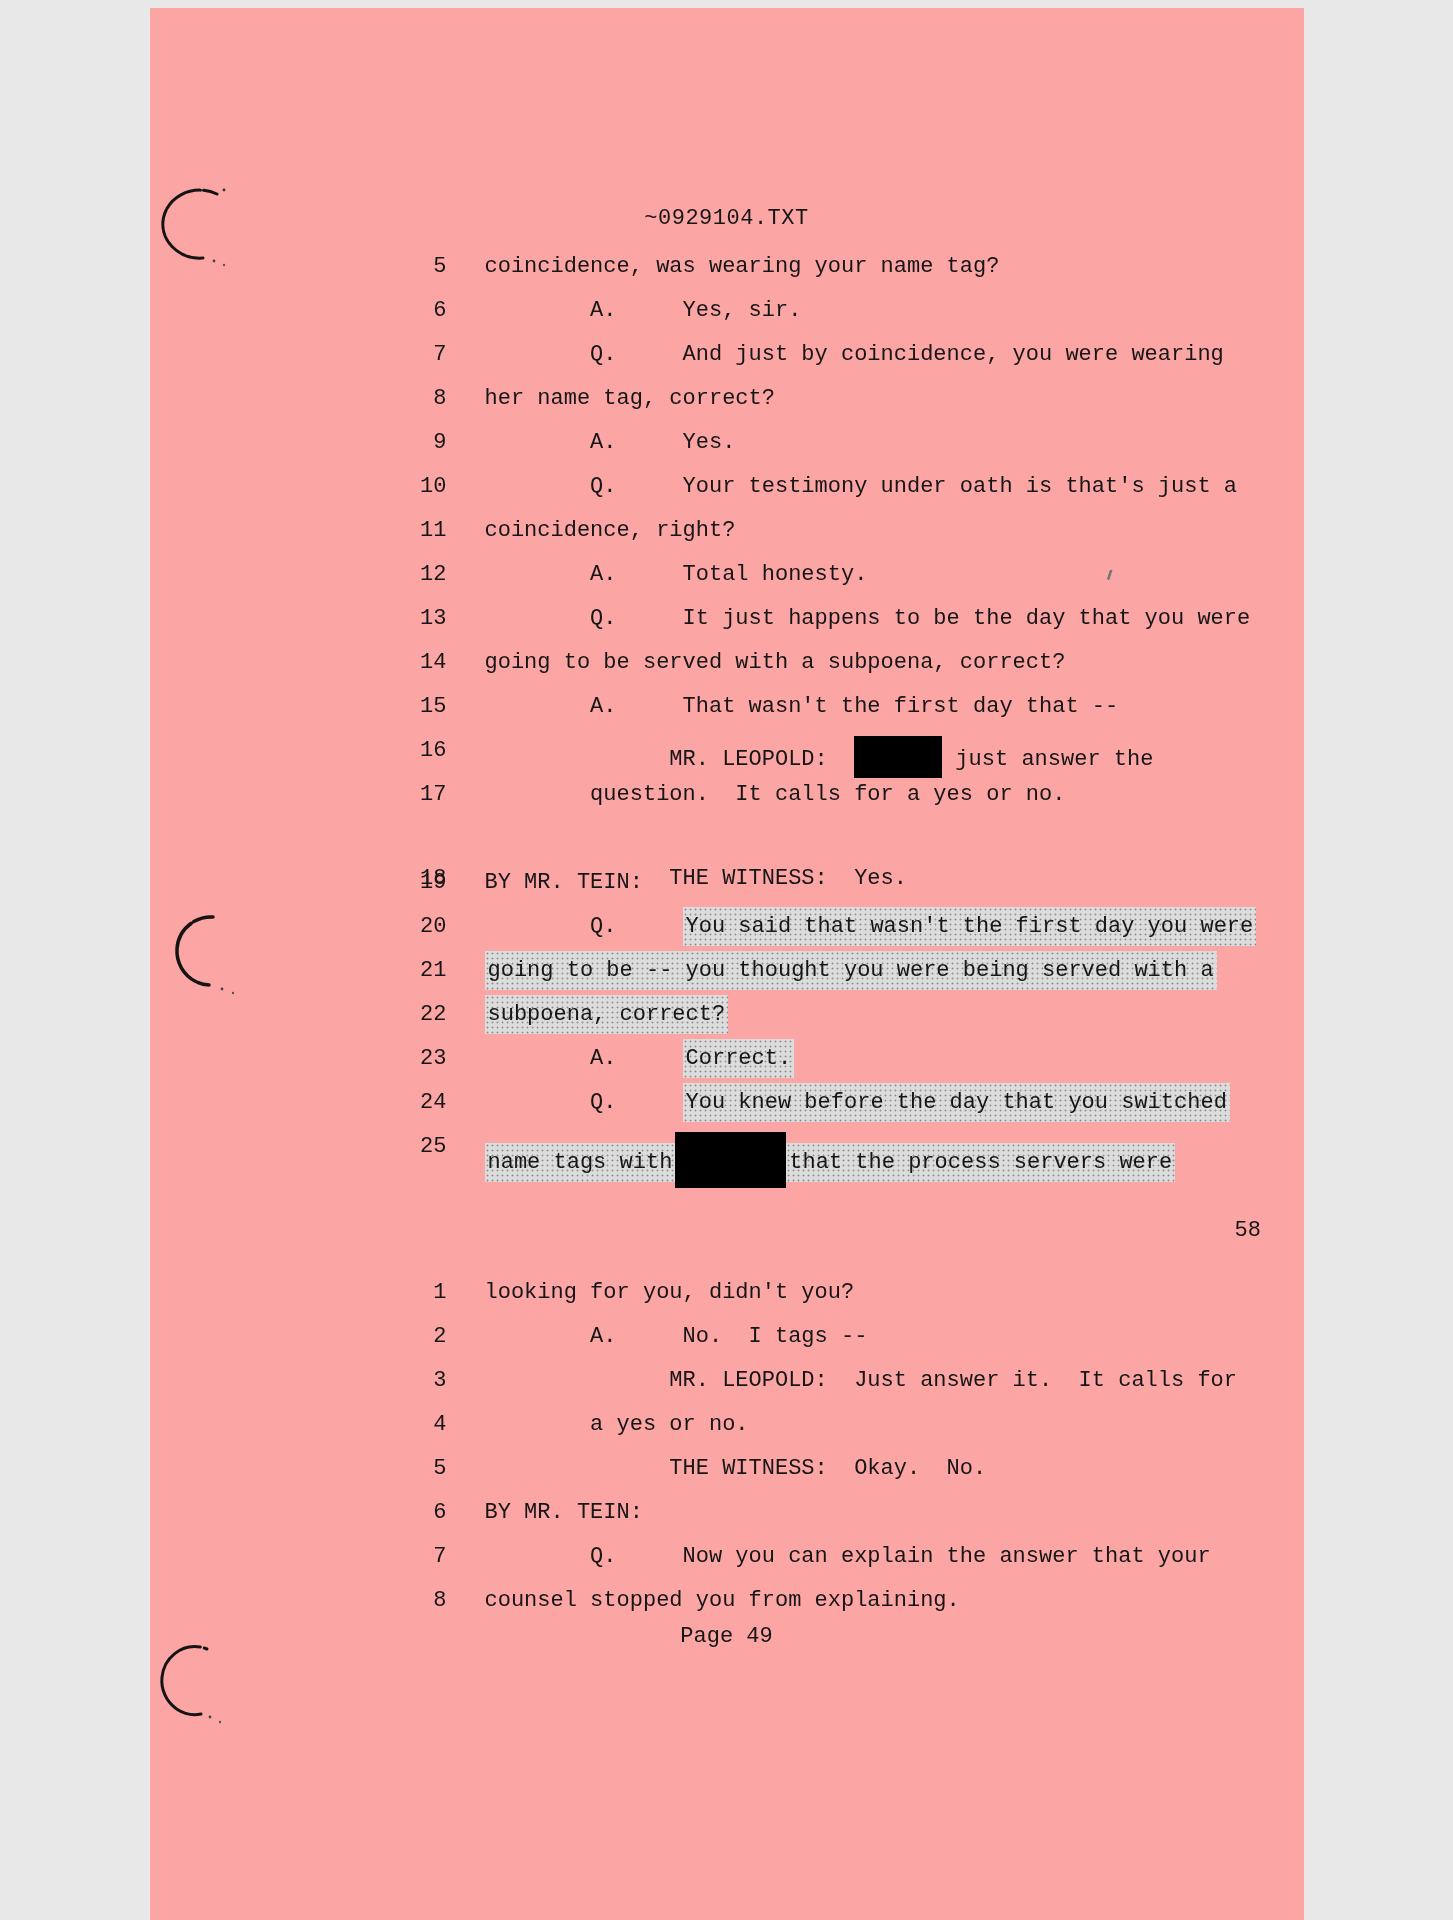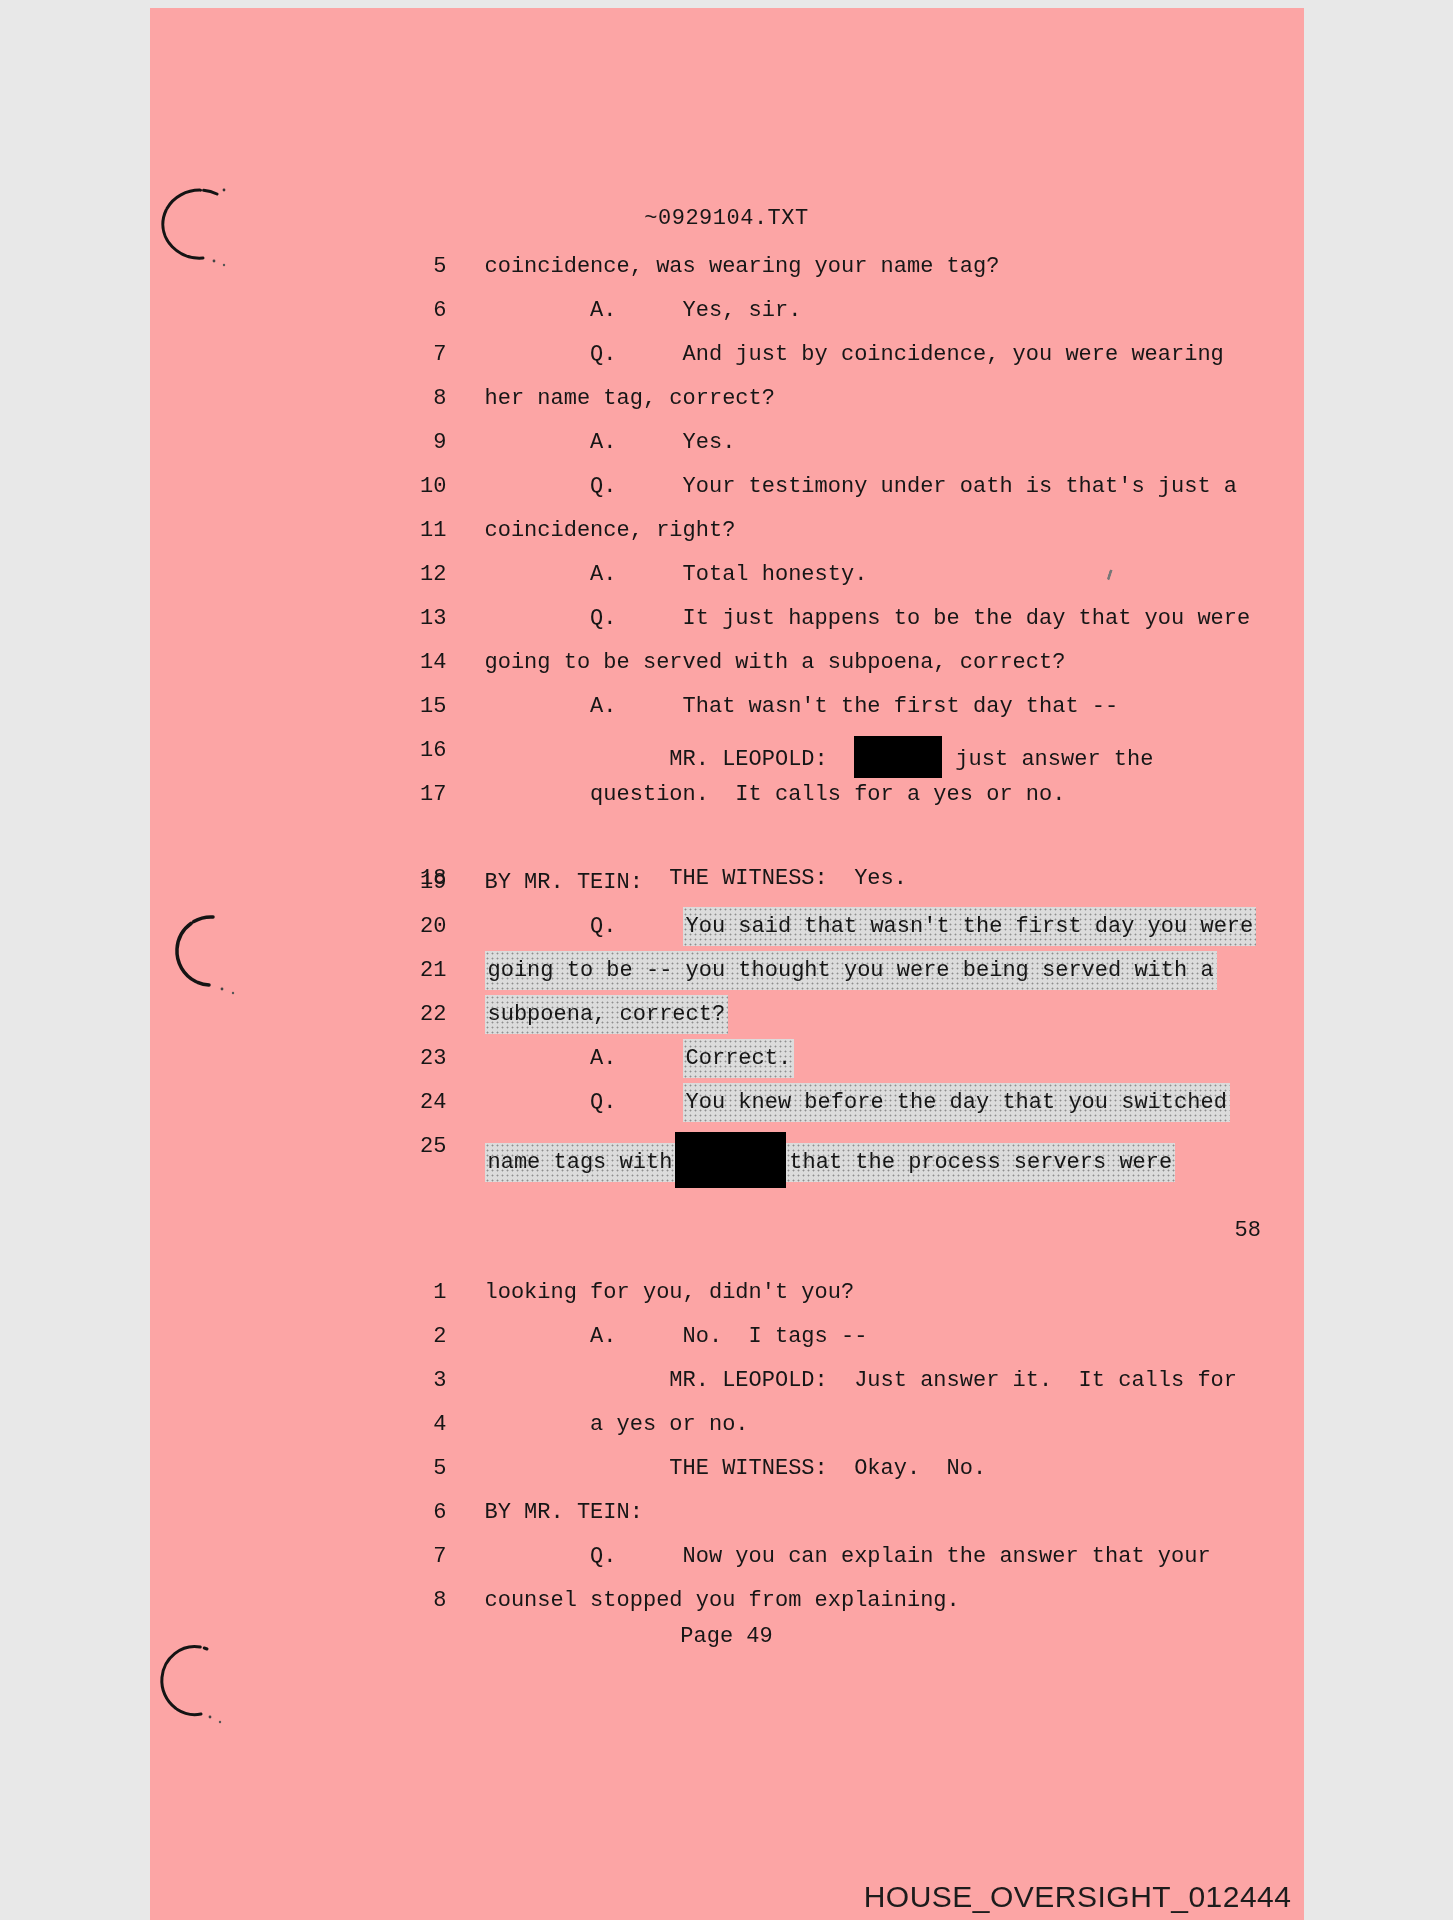--- a/index.html
+++ b/index.html
@@ -76,21 +76,20 @@
       <div class="row" style="top: 1446px;"><span class="lineno">5</span><span class="linetext"><span>              THE WITNESS:  Okay.  No.</span></span></div>
       <div class="row" style="top: 1490px;"><span class="lineno">6</span><span class="linetext"><span>BY MR. TEIN:</span></span></div>
       <div class="row" style="top: 1534px;"><span class="lineno">7</span><span class="linetext"><span>        Q.     Now you can explain the answer that your</span></span></div>
       <div class="row" style="top: 1578px;"><span class="lineno">8</span><span class="linetext"><span>counsel stopped you from explaining.</span></span></div>
     </div>
 
   <div class="pageno-top">58</div>
 
   <div class="footer-label">Page 49</div>
 
-  <div class="bates">HOUSE_OVERSIGHT_012444</div>
 
   <svg class="scan-marks" width="1453" height="1920" viewBox="0 0 1453 1920">
     <path d="M 67 186 A 37 34 0 1 0 53 250" fill="none" stroke="#141414" stroke-width="3" stroke-linecap="round" stroke-dasharray="14 3 40 2 90"></path>
     <circle cx="74" cy="182" r="1.4" fill="#333"></circle>
     <circle cx="64" cy="253" r="1.4" fill="#444"></circle>
     <circle cx="74" cy="257" r="1.2" fill="#555"></circle>
     <path d="M 63 909 A 34 34 0 1 0 59 977" fill="none" stroke="#141414" stroke-width="3.5" stroke-linecap="round" stroke-dasharray="20 3 70 2 60"></path>
     <circle cx="72" cy="981" r="1.4" fill="#444"></circle>
     <circle cx="83" cy="985" r="1.2" fill="#555"></circle>
     <path d="M 57 1641 A 33 34 0 1 0 51 1706" fill="none" stroke="#141414" stroke-width="3" stroke-linecap="round" stroke-dasharray="3 4 90 2 60"></path>

